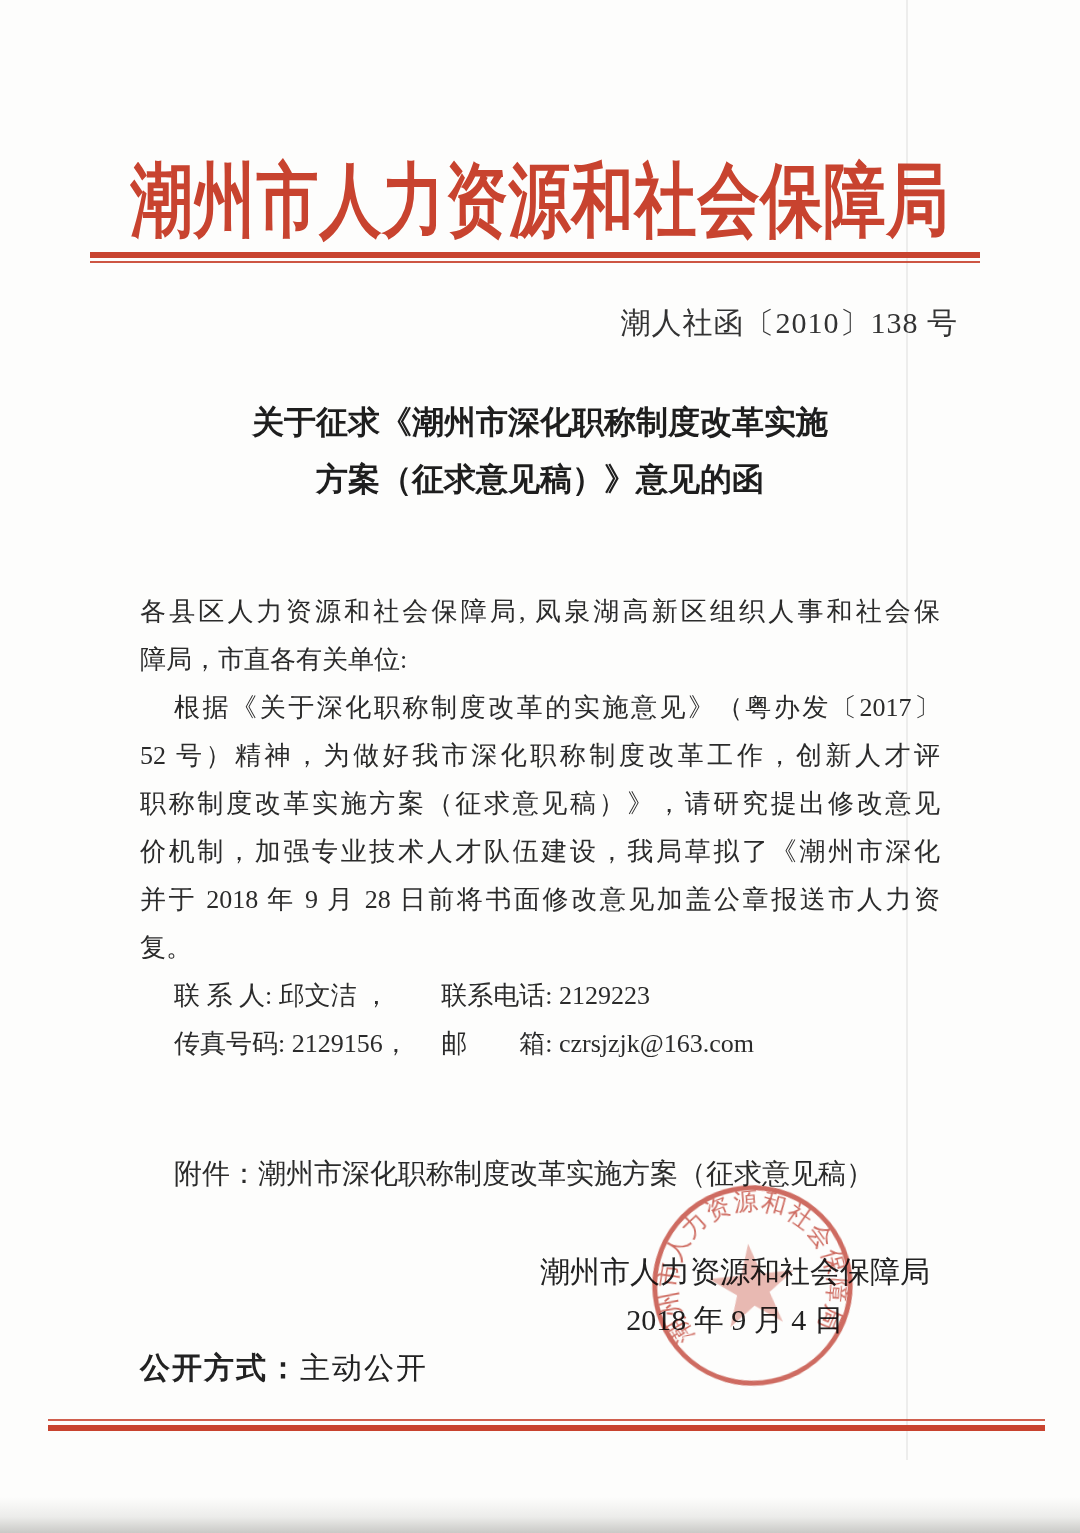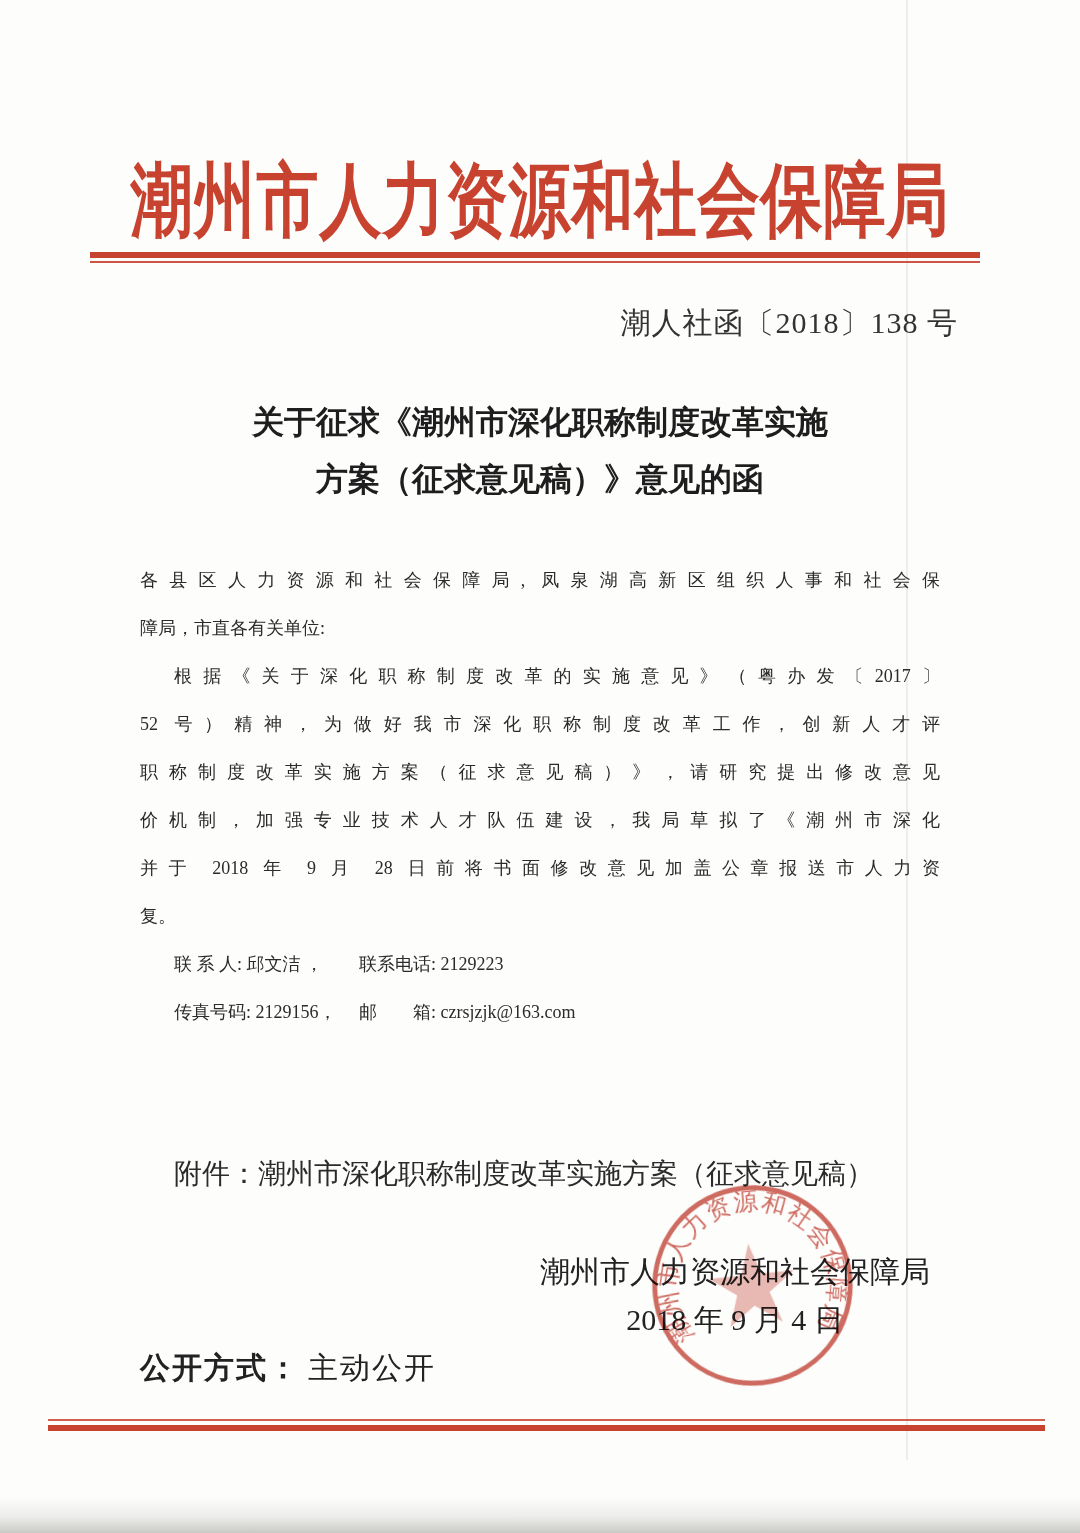--- a/index.html
+++ b/index.html
@@ -32,22 +32,22 @@
   .doc-number{
     position:absolute;top:303px;right:122px;
     font-size:30px;letter-spacing:1px;color:#333;
   }
   .doc-title{
     position:absolute;top:394px;left:0;width:100%;
     text-align:center;font-size:32px;font-weight:bold;
     line-height:57px;color:#1e1e1e;
   }
   .body-text{
-    position:absolute;top:556px;left:140px;width:800px;
-    font-size:18px;line-height:48px;color:var(--ink);
+    position:absolute;top:588px;left:140px;width:800px;
+    font-size:26px;line-height:48px;color:var(--ink);
   }
   .line{white-space:pre-wrap;height:48px;overflow:hidden;}
   .j{text-align:justify;text-align-last:justify;}
   .ind{text-indent:34px;font-family:Liberation Serif, serif;}
   .attachment{
     position:absolute;top:1155px;left:140px;width:800px;
     font-size:28px;text-indent:34px;white-space:pre-wrap;
   }
   .signature{
     position:absolute;top:1248px;right:125px;width:440px;
@@ -57,21 +57,21 @@
     position:absolute;left:645px;top:1178px;width:215px;height:215px;
     opacity:.8;mix-blend-mode:multiply;
     transform:rotate(-6deg);
     filter:blur(.4px);
   }
   .footer{
     position:absolute;top:1348px;left:140px;
     font-size:30px;letter-spacing:2px;color:#222;
   }
   .f-label{font-weight:bold;}
-  .f-value{margin-left:8px;}
+  .f-value{margin-left:0;}
   .rule-bottom{position:absolute;top:1419px;left:48px;width:997px;}
   .rb-thin{height:2px;background:var(--red);opacity:.85;}
   .rb-thick{height:6px;background:var(--red);margin-top:4px;}
   .page-edge{
     position:absolute;bottom:0;left:0;width:100%;height:36px;
     background:linear-gradient(to bottom,#fdfdfc 0%,#ececea 55%,#c9c9c6 100%);
   }
 </style>
 </head>
 <body>
@@ -80,21 +80,21 @@
 
   <div class="scan-fold"></div>
 
   <div class="gov-title">潮州市人力资源和社会保障局</div>
 
   <div class="rule-top">
     <div class="rt-thick"></div>
     <div class="rt-thin"></div>
   </div>
 
-  <div class="doc-number">潮人社函〔2018〕138 号</div>
+  <div class="doc-number">潮人社函〔2010〕138 号</div>
 
   <div class="doc-title">
     <div>关于征求《潮州市深化职称制度改革实施</div>
     <div>方案（征求意见稿）》意见的函</div>
   </div>
 
   <div class="body-text">
 
       <div class="line j">各县区人力资源和社会保障局, 凤泉湖高新区组织人事和社会保</div>
 

